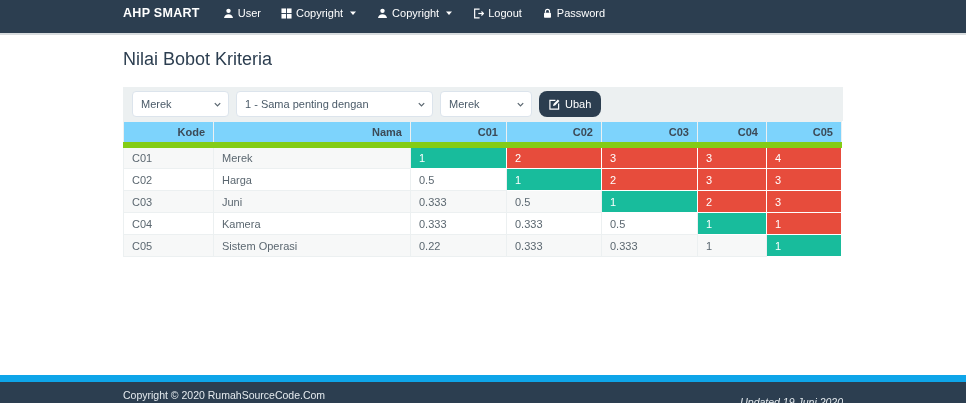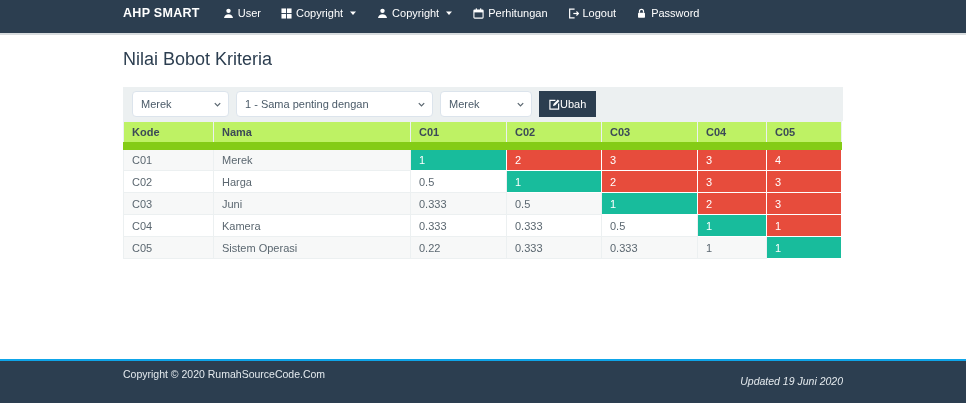--- a/index.html
+++ b/index.html
@@ -53,40 +53,40 @@
     border: 1px solid #dce4ec; border-radius: 4px; background: #fff;
     height: 26px; font-size: 11px; color: #4a5a68;
     padding: 0 20px 0 8px; font-family: inherit; width: 100%;
     cursor: pointer;
   }
   .select-wrap .chev { position: absolute; right: 7px; top: 9px; pointer-events: none; display: flex; }
   .w-k1 { width: 97px; }
   .w-nilai { width: 197px; }
   .w-k2 { width: 92px; }
   .btn-ubah {
-    display: flex; align-items: center; 
-    background: var(--navbar, #2C3E50); color: #fff; border: none; border-radius: 0;
+    display: flex; align-items: center; gap: 5px;
+    background: var(--navbar, #2C3E50); color: #fff; border: none; border-radius: 8px;
     height: 26px; padding: 0 10px; font-size: 11px; font-family: inherit; cursor: pointer;
   }
 
   
   table { border-collapse: collapse; table-layout: fixed; width: 718px; font-size: 11px; }
   th, td { padding: 4px 8px; text-align: left; border: 1px solid #ecf0f1; height: 22px; overflow: hidden; white-space: nowrap; }
-  th { color: #3c4a57; font-weight: bold; background: #bef264; border-bottom: 8px solid #84cc16; }
+  th { color: #3c4a57; font-weight: bold; background: #7dd3fc; border-bottom: 6px solid #84cc16; text-align: right; }
   td { color: #5b6770; }
   tbody tr:nth-child(odd) td { background: #f7f8f8; }
   tbody tr td.bg-green { background: var(--green, #18BC9C); color: #fff; border-color: rgba(255,255,255,.55); }
   tbody tr td.bg-red   { background: var(--red, #E74C3C);   color: #fff; border-color: rgba(255,255,255,.45); }
 
   
   footer {
     margin-top: auto; flex: none;
     background: var(--navbar, #2C3E50);
-    border-top: 2px solid #0ea5e9;
-    height: 44px;
+    border-top: 7px solid #0ea5e9;
+    height: 28px;
   }
   footer .container {
     display: flex; justify-content: space-between; align-items: center;
     height: 26px; color: #e4eaee; font-size: 10.5px;
   }
   .updated { font-style: italic; margin-top: 13px; }
 
   svg { display: block; }
 </style>
 </head>
@@ -133,34 +133,20 @@
                 <circle cx="6" cy="3.1" r="2.4"></circle>
                 <path d="M1.1 11c.3-2.6 2.3-4.1 4.9-4.1s4.6 1.5 4.9 4.1z"></path>
               </svg>
             </span>
     <span class="nav-label">Copyright</span>
     <span class="caret">
               <svg width="8" height="8" viewBox="0 0 8 8" fill="currentColor">
                 <path d="M1 2.6h6L4 6z"></path>
               </svg>
             </span>
-  </a>
-        </li>
-        <li style="display:flex">
-          <a class="nav-item">
-    <span class="icon">
-              <svg width="11" height="11" viewBox="0 0 12 12">
-                <rect x="1" y="2.2" width="10" height="8.8" rx="0.8" fill="none" stroke="currentColor" stroke-width="1.2"></rect>
-                <path d="M1 2.2h10v2.6H1z" fill="currentColor"></path>
-                <rect x="3" y="0.4" width="1.3" height="2.4" fill="currentColor"></rect>
-                <rect x="7.7" y="0.4" width="1.3" height="2.4" fill="currentColor"></rect>
-              </svg>
-            </span>
-    <span class="nav-label">Perhitungan</span>
-
   </a>
         </li>
         <li style="display:flex">
           <a class="nav-item">
     <span class="icon">
               <svg width="11" height="11" viewBox="0 0 12 12" fill="none" stroke="currentColor" stroke-width="1.3">
                 <path d="M7.2 1.3H1.8v9.4h5.4"></path>
                 <path d="M5.8 6h5.4"></path>
                 <path d="M9.2 3.8L11.4 6 9.2 8.2"></path>
               </svg>

